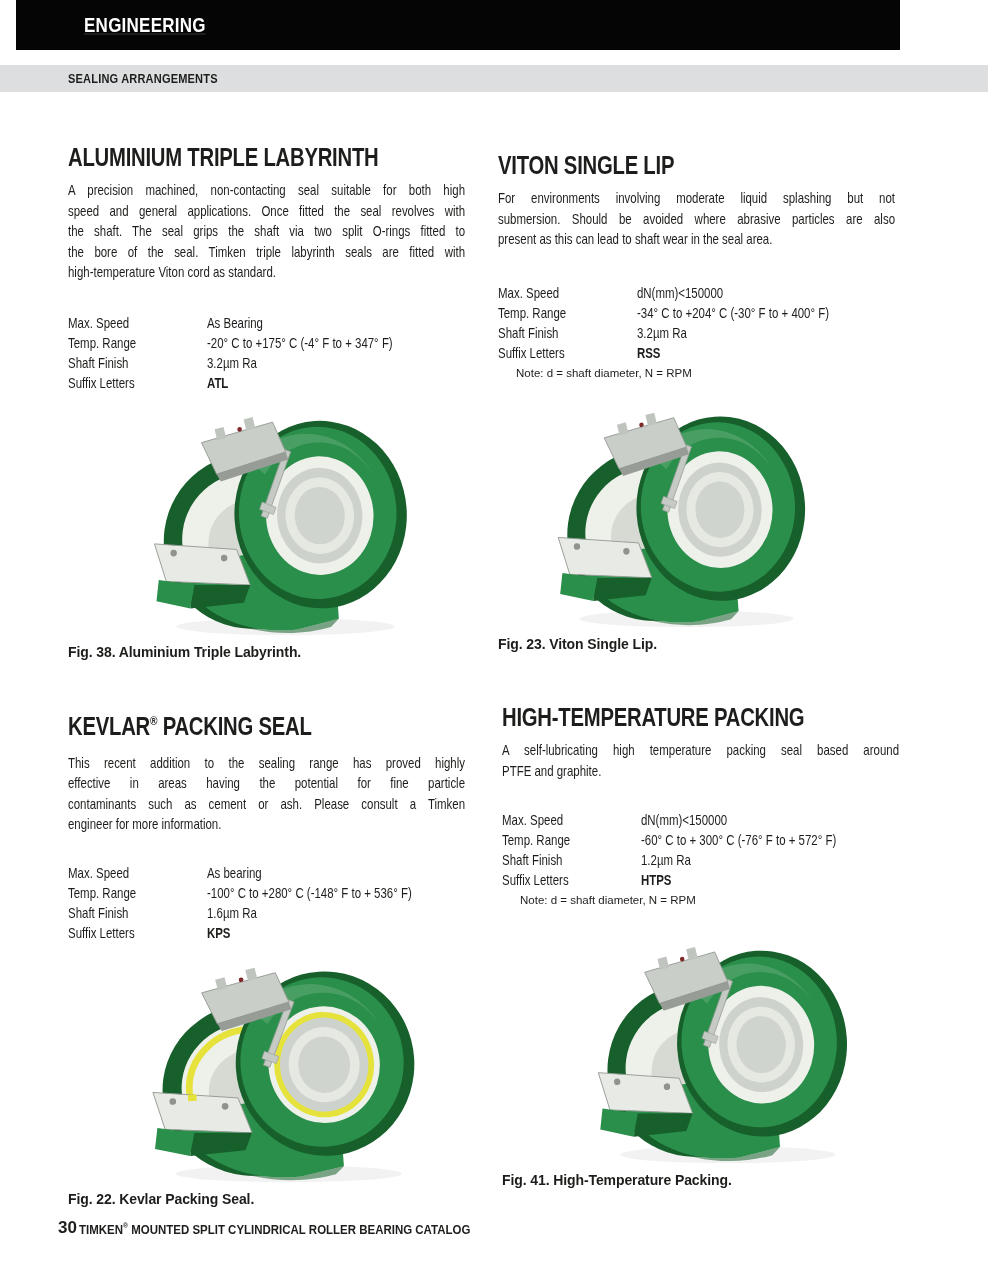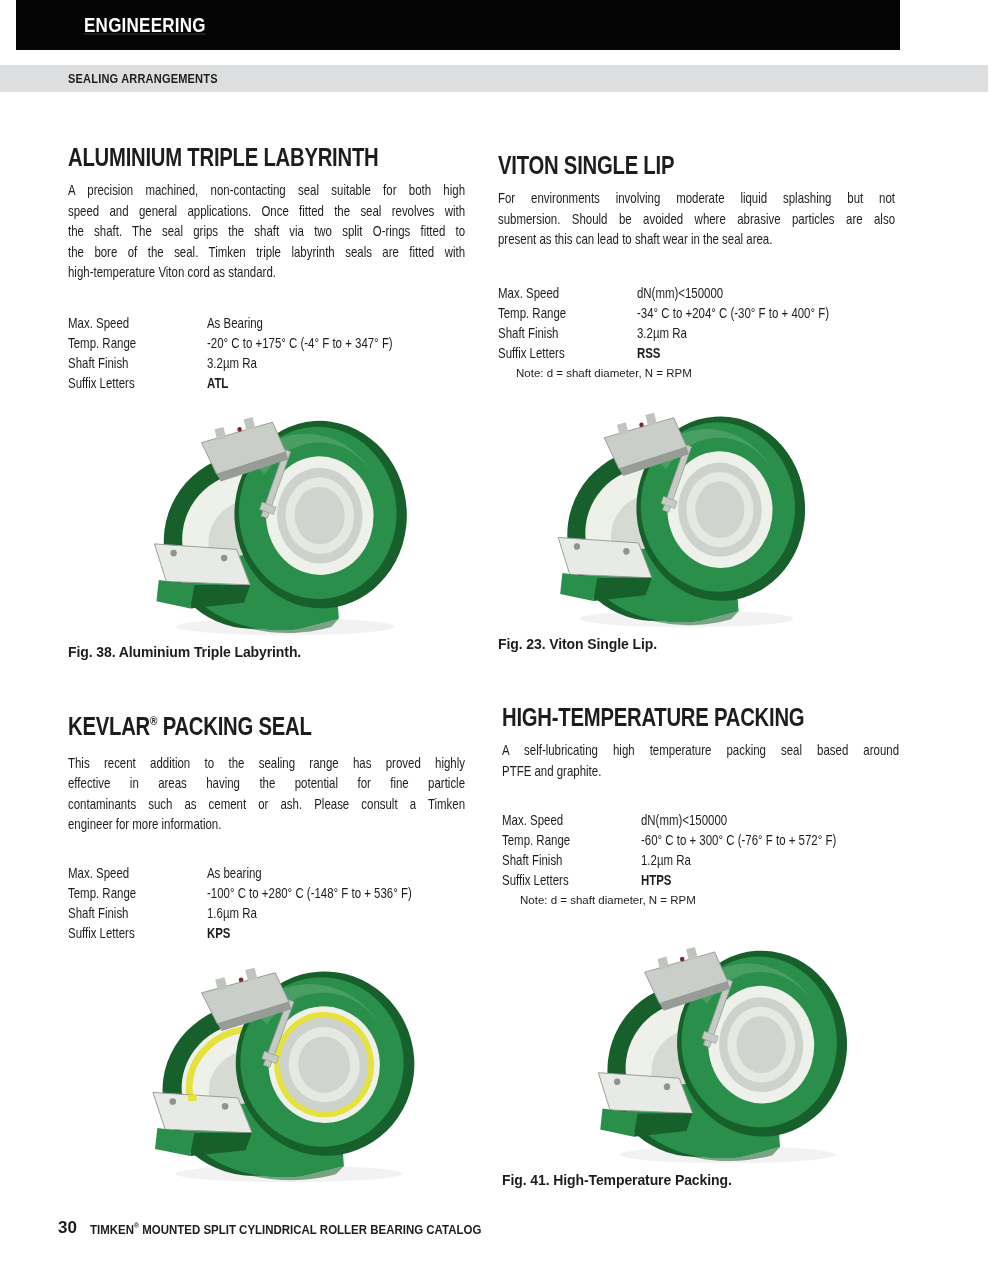--- a/index.html
+++ b/index.html
@@ -20,21 +20,21 @@
   .body-lines{margin-top:10px;width:520px;transform:scaleX(.7635);transform-origin:0 0;}
   .body-lines .line{font-size:15px;line-height:20.6px;text-align:justify;text-align-last:justify;white-space:normal;}
   .body-lines .line.last{text-align-last:left;}
   .specs{display:grid;grid-template-columns:182px 1fr;width:520px;transform:scaleX(.7635);transform-origin:0 0;font-size:15px;line-height:20px;}
   .sval.bold{font-weight:bold;}
   .note{font-size:11.5px;line-height:14px;margin-top:3px;margin-left:18px;}
   .fig-slot{position:relative;}
   .fig-slot svg{width:100%;height:100%;display:block;}
   .cap{font-size:14px;font-weight:bold;margin-top:5px;letter-spacing:-.1px;}
   
-  .footer{position:absolute;left:58px;top:1218px;display:flex;align-items:baseline;gap:13px;}
+  .footer{position:absolute;left:58px;top:1218px;display:flex;align-items:baseline;gap:2px;}
   .pageno{font-size:17px;font-weight:bold;}
   .cat{font-size:13.5px;font-weight:bold;display:inline-block;transform:scaleX(.85);transform-origin:0 50%;white-space:nowrap;}
   .cat sup{font-size:8px;}
   
   .yellow-only{display:none;}
   .variant-yellow .yellow-only{display:inline;}
 </style>
 </head>
 <body>
 
@@ -227,20 +227,21 @@
 
       <polygon points="12,146 100,158 112,196 22,186" fill="var(--metal-light)" stroke="var(--metal-dark)" stroke-width="1"></polygon>
       <circle cx="32" cy="157" r="3.5" fill="#8f958e"></circle>
       <circle cx="86" cy="166" r="3.5" fill="#8f958e"></circle>
       <rect class="yellow-only" x="48" y="151" width="9" height="7" fill="var(--kevlar-yellow)"></rect>
       <polygon points="14,184 52,192 46,216 10,206" fill="var(--green-mid)"></polygon>
       <polygon points="52,192 112,196 104,214 46,216" fill="var(--green-dark)"></polygon>
     </g>
   </svg>
 </div>
+    <div class="cap">Fig. 22. Kevlar Packing Seal.</div>
   </section>
 
   <section class="sec" style="left:502px;top:704px;">
     <h2>HIGH-TEMPERATURE PACKING</h2>
     <div class="body-lines">
         <div class="line">A self-lubricating high temperature packing seal based around</div>
         <div class="line last">PTFE and graphite.</div>
       </div>
     <div class="specs" style="margin-top:29px;">
       <span class="slabel">Max. Speed</span>

